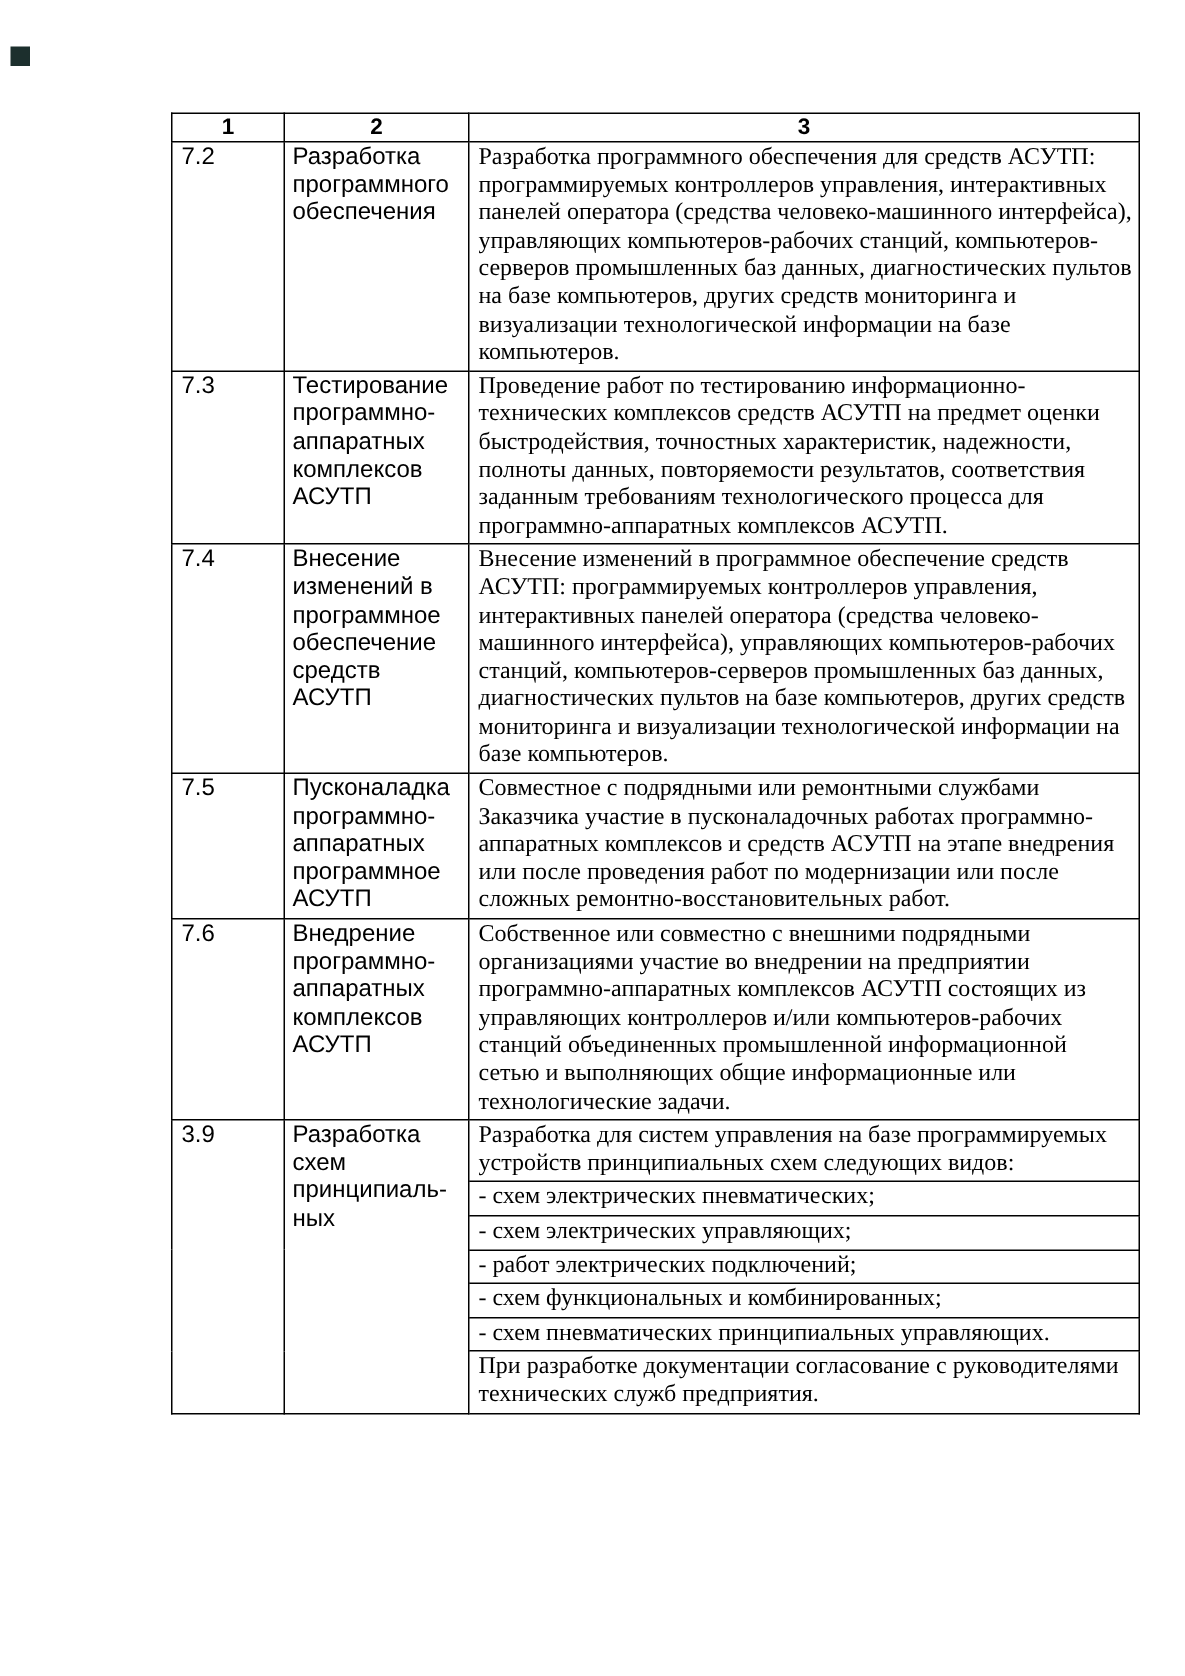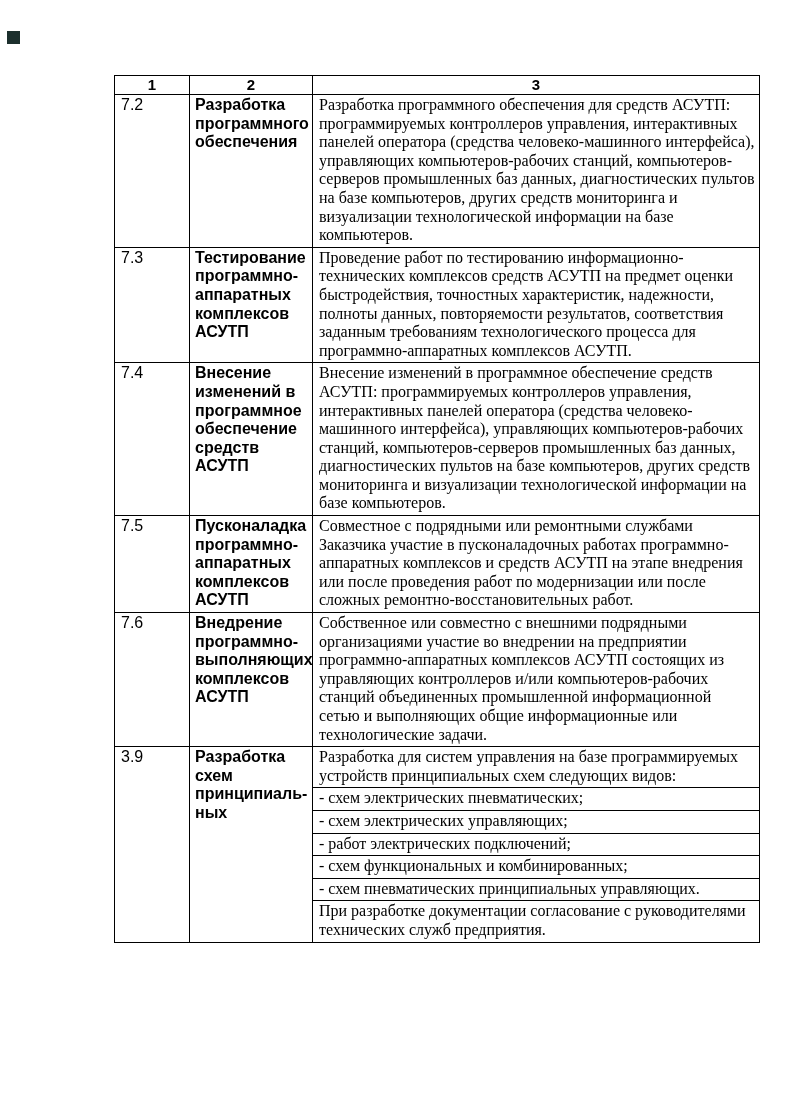--- a/index.html
+++ b/index.html
@@ -35,21 +35,21 @@
     text-align:left;
   }
   th {
     font-weight:bold;
     text-align:center;
     font-size:15px;
     line-height:17px;
     padding:0 0 1px 0;
   }
   td.c1 { padding:1px 2px 4px 6px; }
-  td.c2 { padding:1px 2px 2px 5px; white-space:pre-line;font-weight:bold; }
+  td.c2 { padding:1px 2px 2px 5px; white-space:pre-line; }
   td.c3 { padding:1px 4px 2px 6px;font-family:Liberation Serif, serif; }
 </style>
 </head>
 <body>
 
 <div class="scan-artifact" style="background: rgb(28, 47, 45);"></div>
 
 <table class="doc">
   <colgroup>
     <col class="c1">
@@ -91,30 +91,30 @@
 средств
 АСУТП</td>
     <td class="c3">Внесение изменений в программное обеспечение средств АСУТП: программируемых контроллеров управления, интерактивных панелей оператора (средства человеко-машинного интерфейса), управляющих компьютеров-рабочих станций, компьютеров-серверов промышленных баз данных, диагностических пультов на базе компьютеров, других средств мониторинга и визуализации технологической информации на базе компьютеров.</td>
   </tr>
 
   <tr>
     <td class="c1">7.5</td>
     <td class="c2">Пусконаладка
 программно-
 аппаратных
-комплексов
+программное
 АСУТП</td>
     <td class="c3">Совместное с подрядными или ремонтными службами Заказчика участие в пусконаладочных работах программно-аппаратных комплексов и средств АСУТП на этапе внедрения или после проведения работ по модернизации или после сложных ремонтно-восстановительных работ.</td>
   </tr>
 
   <tr>
     <td class="c1">7.6</td>
     <td class="c2">Внедрение
 программно-
-выполняющих
+аппаратных
 комплексов
 АСУТП</td>
     <td class="c3">Собственное или совместно с внешними подрядными организациями участие во внедрении на предприятии программно-аппаратных комплексов АСУТП состоящих из управляющих контроллеров и/или компьютеров-рабочих станций объединенных промышленной информационной сетью и выполняющих общие информационные или технологические задачи.</td>
   </tr>
 
   <tr>
     <td class="c1" rowspan="7">3.9</td>
     <td class="c2" rowspan="7">Разработка
 схем
 принципиаль-

